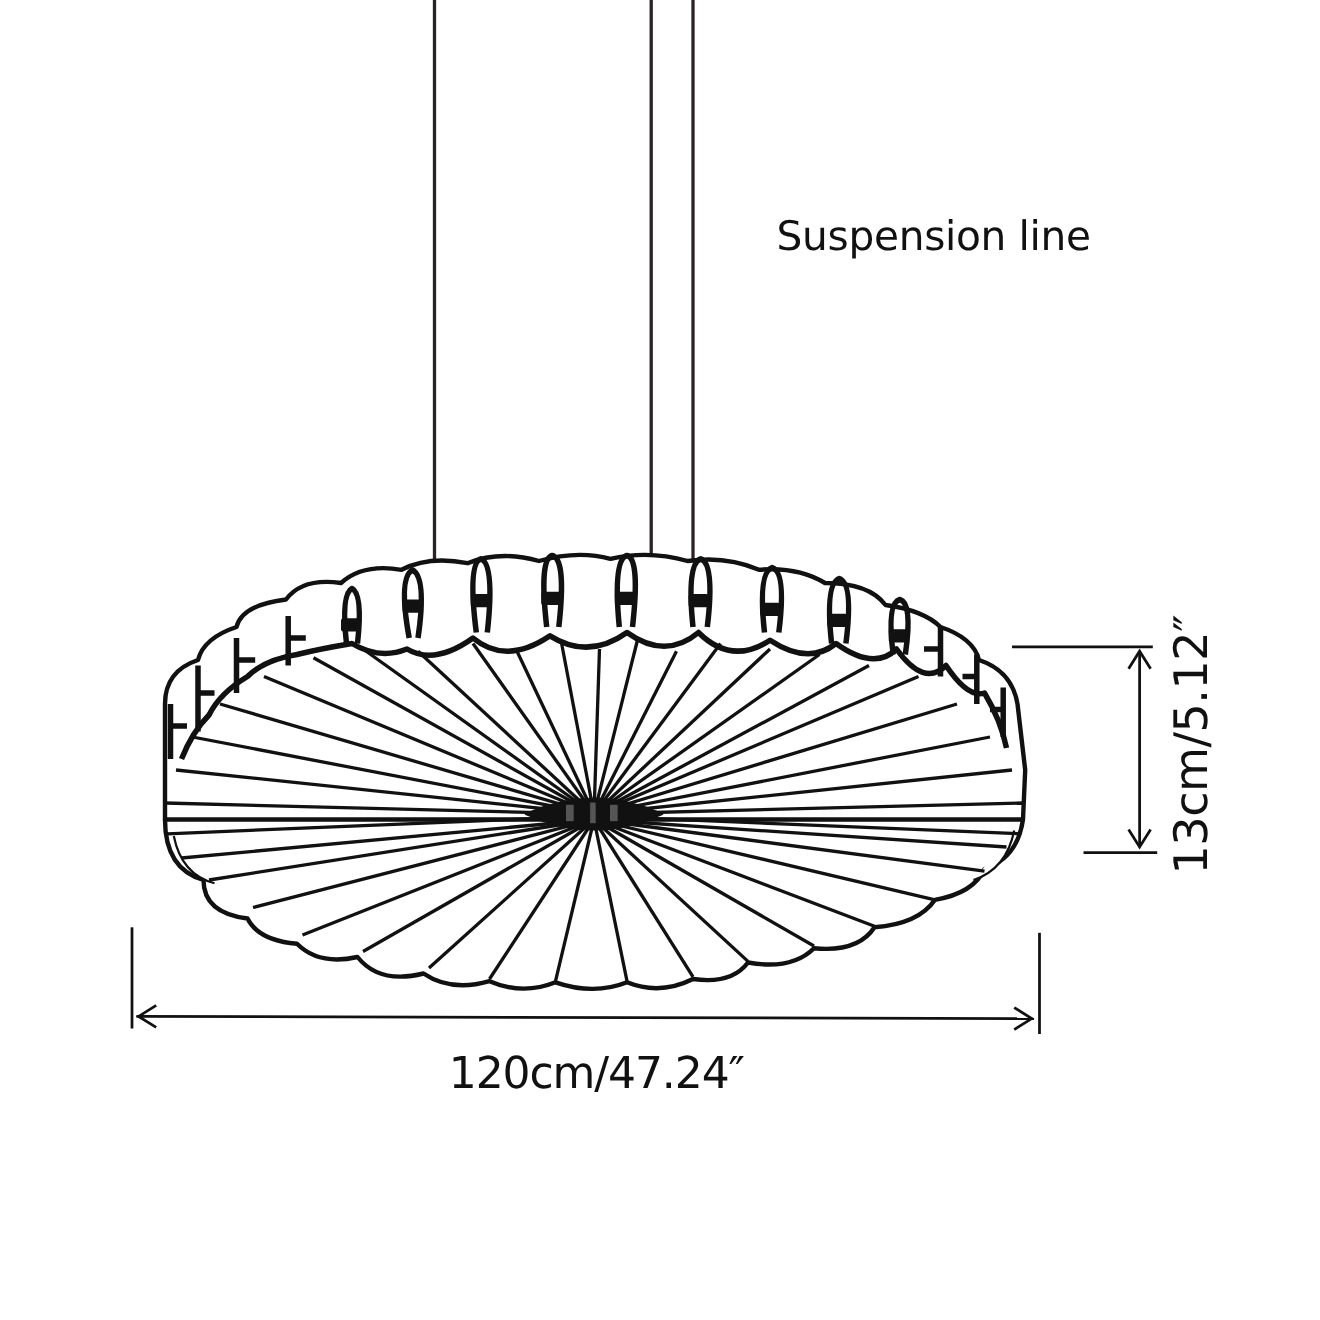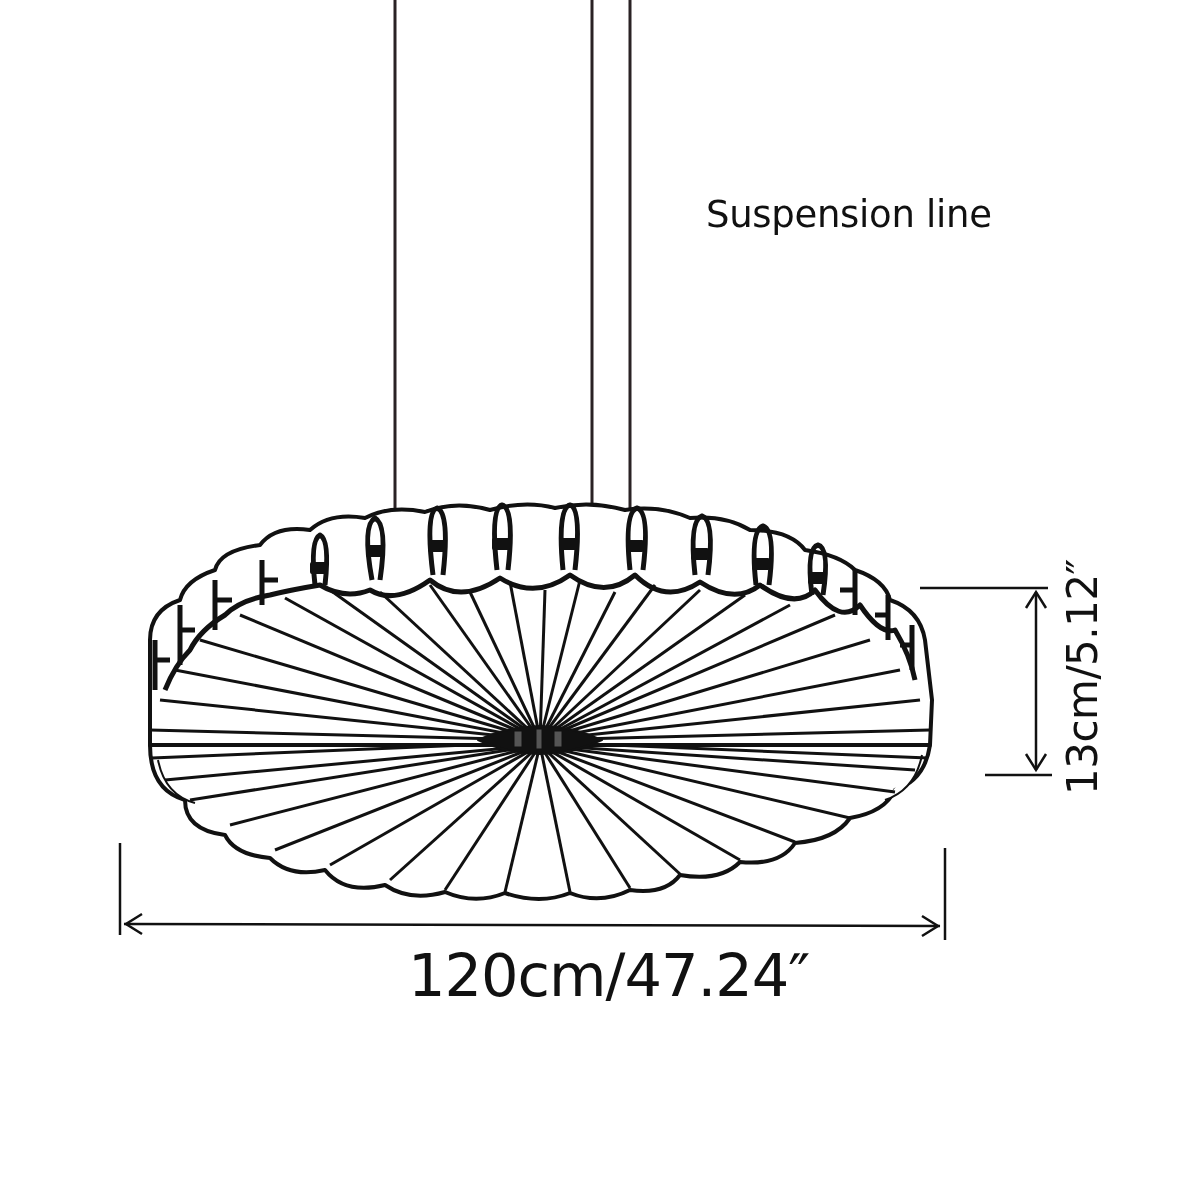--- a/index.html
+++ b/index.html
@@ -12,21 +12,21 @@
       white-space: nowrap;
     }
     .suspension-label {
       left: 666px; top: 192px;
       font-size: 37px; line-height: 46px;
       letter-spacing: -0.3px;
       margin-left: 40px;
     }
     .width-label {
       left: 408px; top: 948px;
-      font-size: 59px; line-height: 56px;
+      font-size: 40px; line-height: 56px;
       letter-spacing: -1px;
       text-align: right;
     }
     .height-label {
       left: 1058px; top: 795px;
       font-size: 42px; line-height: 50px;
       transform-origin: 0 0;
       transform: rotate(-90deg);
       letter-spacing: -0.5px;
     }

